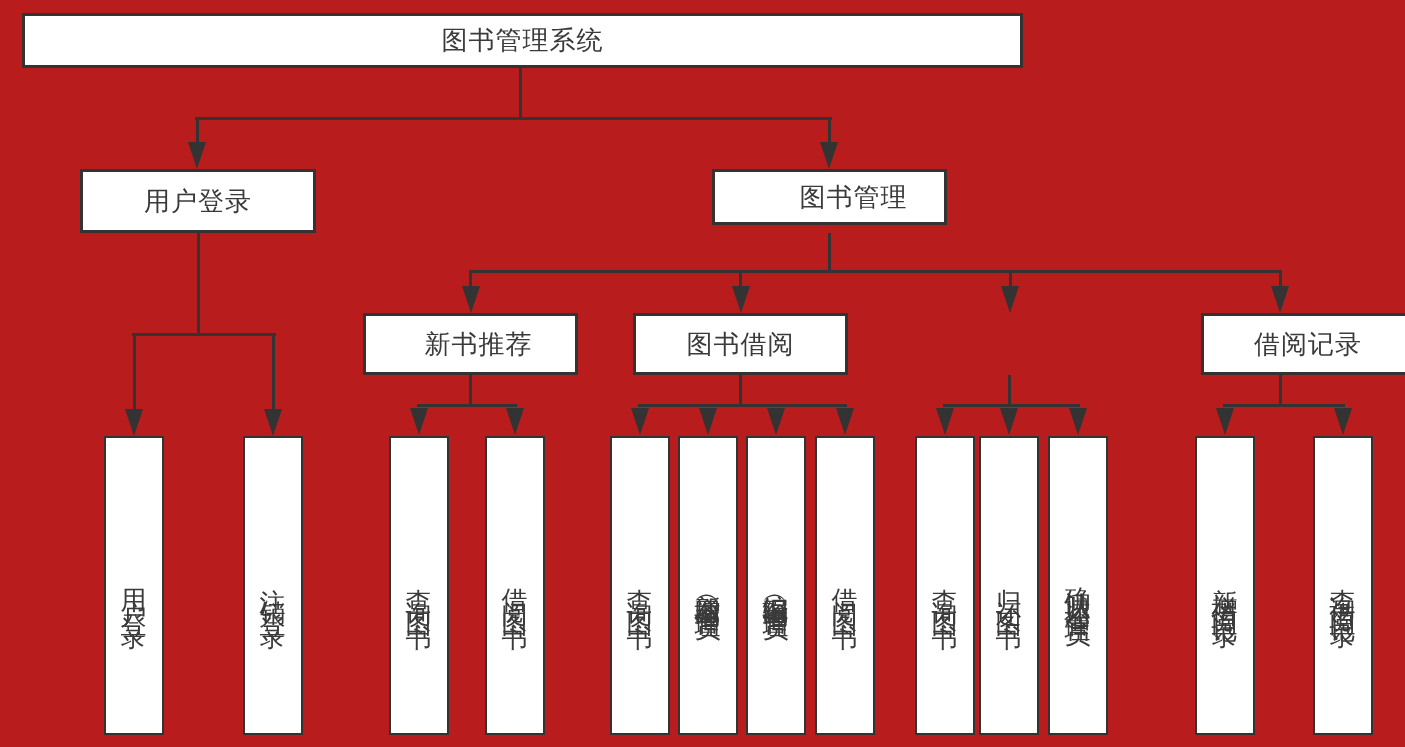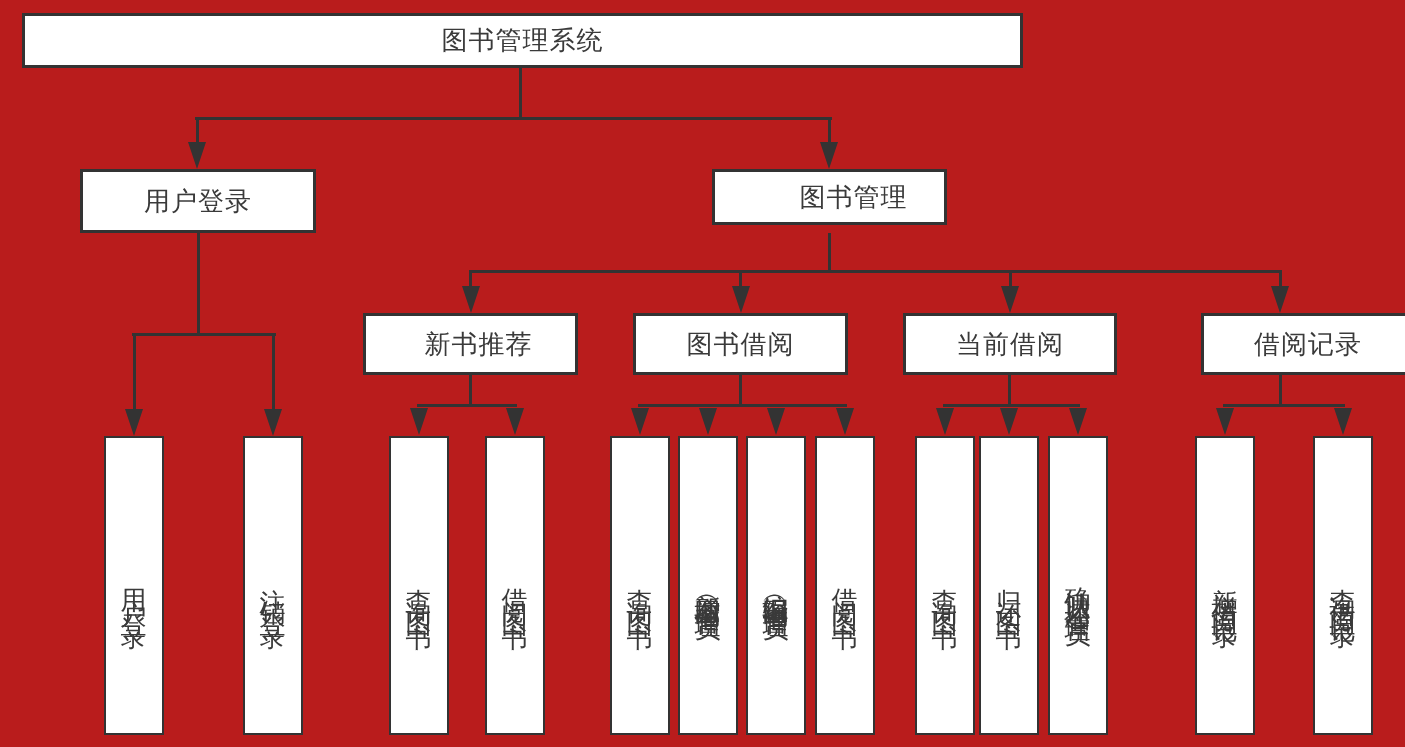--- a/index.html
+++ b/index.html
@@ -64,23 +64,20 @@
   <div class="vl" style="left:1009px;top:273px;height:14px;"></div>
   <div class="arrow" style="left:1001px;top:286px;"></div>
   <div class="vl" style="left:1279px;top:273px;height:14px;"></div>
   <div class="arrow" style="left:1271px;top:286px;"></div>
 
   <div class="hbox" style="left:363px;top:313px;width:215px;height:62px;padding-left:16px;">
     <span>新书推荐</span>
   </div>
   <div class="hbox" style="left:633px;top:313px;width:215px;height:62px;">
     <span>图书借阅</span>
-  </div>
-  <div class="hbox" style="left:903px;top:313px;width:214px;height:62px;">
-    <span>当前借阅</span>
   </div>
   <div class="hbox" style="left:1173px;top:313px;width:214px;height:62px;margin-left:28px;">
     <span>借阅记录</span>
   </div>
 
   <div class="vl" style="left:469px;top:375px;height:31px;"></div>
   <div class="hl" style="left:417px;top:404px;width:100px;"></div>
   <div class="arrow" style="left:410px;top:408px;"></div>
   <div class="arrow" style="left:506px;top:408px;"></div>
 

